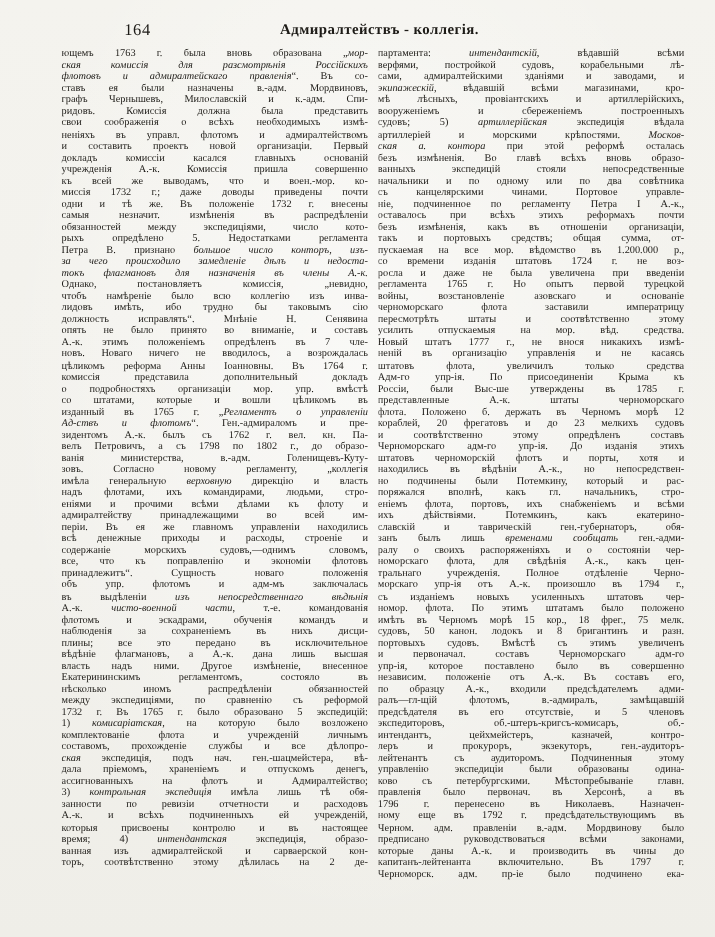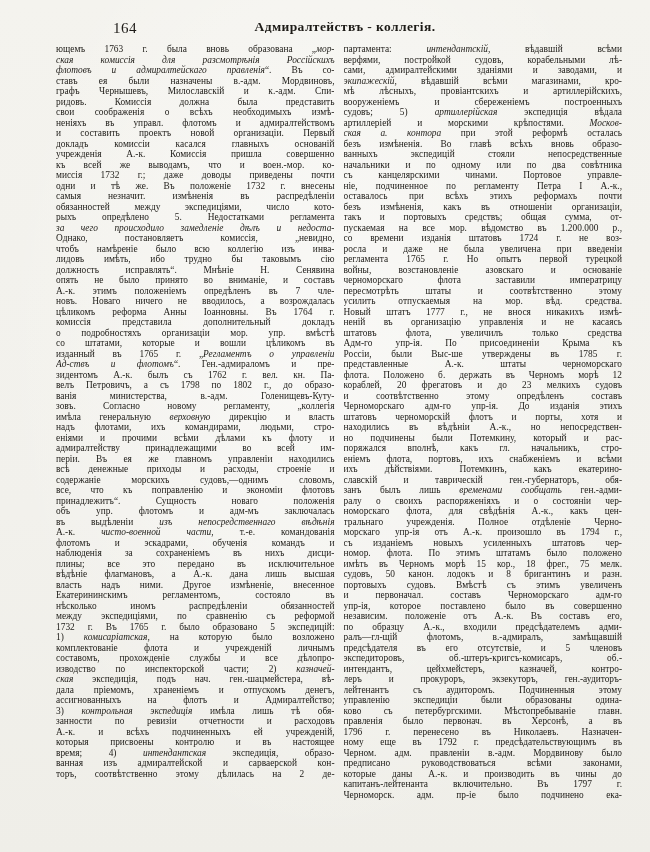--- a/index.html
+++ b/index.html
@@ -72,21 +72,23 @@
         <div class="line">неніяхъ въ управл. флотомъ и адмиралтействомъ</div>
         <div class="line">и составить проектъ новой организаціи. Первый</div>
         <div class="line">докладъ комиссіи касался главныхъ основаній</div>
         <div class="line">учрежденія А.-к. Комиссія пришла совершенно</div>
         <div class="line">къ всей же выводамъ, что и воен.-мор. ко-</div>
         <div class="line">миссія 1732 г.; даже доводы приведены почти</div>
         <div class="line">одни и тѣ же. Въ положеніе 1732 г. внесены</div>
         <div class="line">самыя незначит. измѣненія въ распредѣленіи</div>
         <div class="line">обязанностей между экспедиціями, число кото-</div>
         <div class="line">рыхъ опредѣлено 5. Недостатками регламента</div>
+        <div class="line">Петра В. признано <i>большое число конторъ, изъ-</i></div>
         <div class="line"><i>за чего происходило замедленіе дѣлъ и недоста-</i></div>
+        <div class="line"><i>токъ флагмановъ для назначенія въ члены А.-к.</i></div>
         <div class="line">Однако, постановляетъ комиссія, „невидно,</div>
         <div class="line">чтобъ намѣреніе было всю коллегію изъ инва-</div>
         <div class="line">лидовъ имѣть, ибо трудно бы таковымъ сію</div>
         <div class="line">должность исправлять“. Мнѣніе Н. Сенявина</div>
         <div class="line">опять не было принято во вниманіе, и составъ</div>
         <div class="line">А.-к. этимъ положеніемъ опредѣленъ въ 7 чле-</div>
         <div class="line">новъ. Новаго ничего не вводилось, а возрождалась</div>
         <div class="line">цѣликомъ реформа Анны Іоанновны. Въ 1764 г.</div>
         <div class="line">комиссія представила дополнительный докладъ</div>
         <div class="line">о подробностяхъ организаціи мор. упр. вмѣстѣ</div>
@@ -114,21 +116,20 @@
         <div class="line">плины; все это передано въ исключительное</div>
         <div class="line">вѣдѣніе флагмановъ, а А.-к. дана лишь высшая</div>
         <div class="line">власть надъ ними. Другое измѣненіе, внесенное</div>
         <div class="line">Екатерининскимъ регламентомъ, состояло въ</div>
         <div class="line">нѣсколько иномъ распредѣленіи обязанностей</div>
         <div class="line">между экспедиціями, по сравненію съ реформой</div>
         <div class="line">1732 г. Въ 1765 г. было образовано 5 экспедицій:</div>
         <div class="line">1) <i>комисаріатская</i>, на которую было возложено</div>
         <div class="line">комплектованіе флота и учрежденій личнымъ</div>
         <div class="line">составомъ, прохожденіе службы и все дѣлопро-</div>
-        <div class="line">изводство по инспекторской части; 2) <i>казначей-</i></div>
         <div class="line"><i>ская</i> экспедиція, подъ нач. ген.-шацмейстера, вѣ-</div>
         <div class="line">дала пріемомъ, храненіемъ и отпускомъ денегъ,</div>
         <div class="line">ассигнованныхъ на флотъ и Адмиралтейство;</div>
         <div class="line">3) <i>контрольная экспедиція</i> имѣла лишь тѣ обя-</div>
         <div class="line">занности по ревизіи отчетности и расходовъ</div>
         <div class="line">А.-к. и всѣхъ подчиненныхъ ей учрежденій,</div>
         <div class="line">которыя присвоены контролю и въ настоящее</div>
         <div class="line">время; 4) <i>интендантская</i> экспедиція, образо-</div>
         <div class="line">ванная изъ адмиралтейской и сарваерской кон-</div>
         <div class="line">торъ, соотвѣтственно этому дѣлилась на 2 де-</div>

